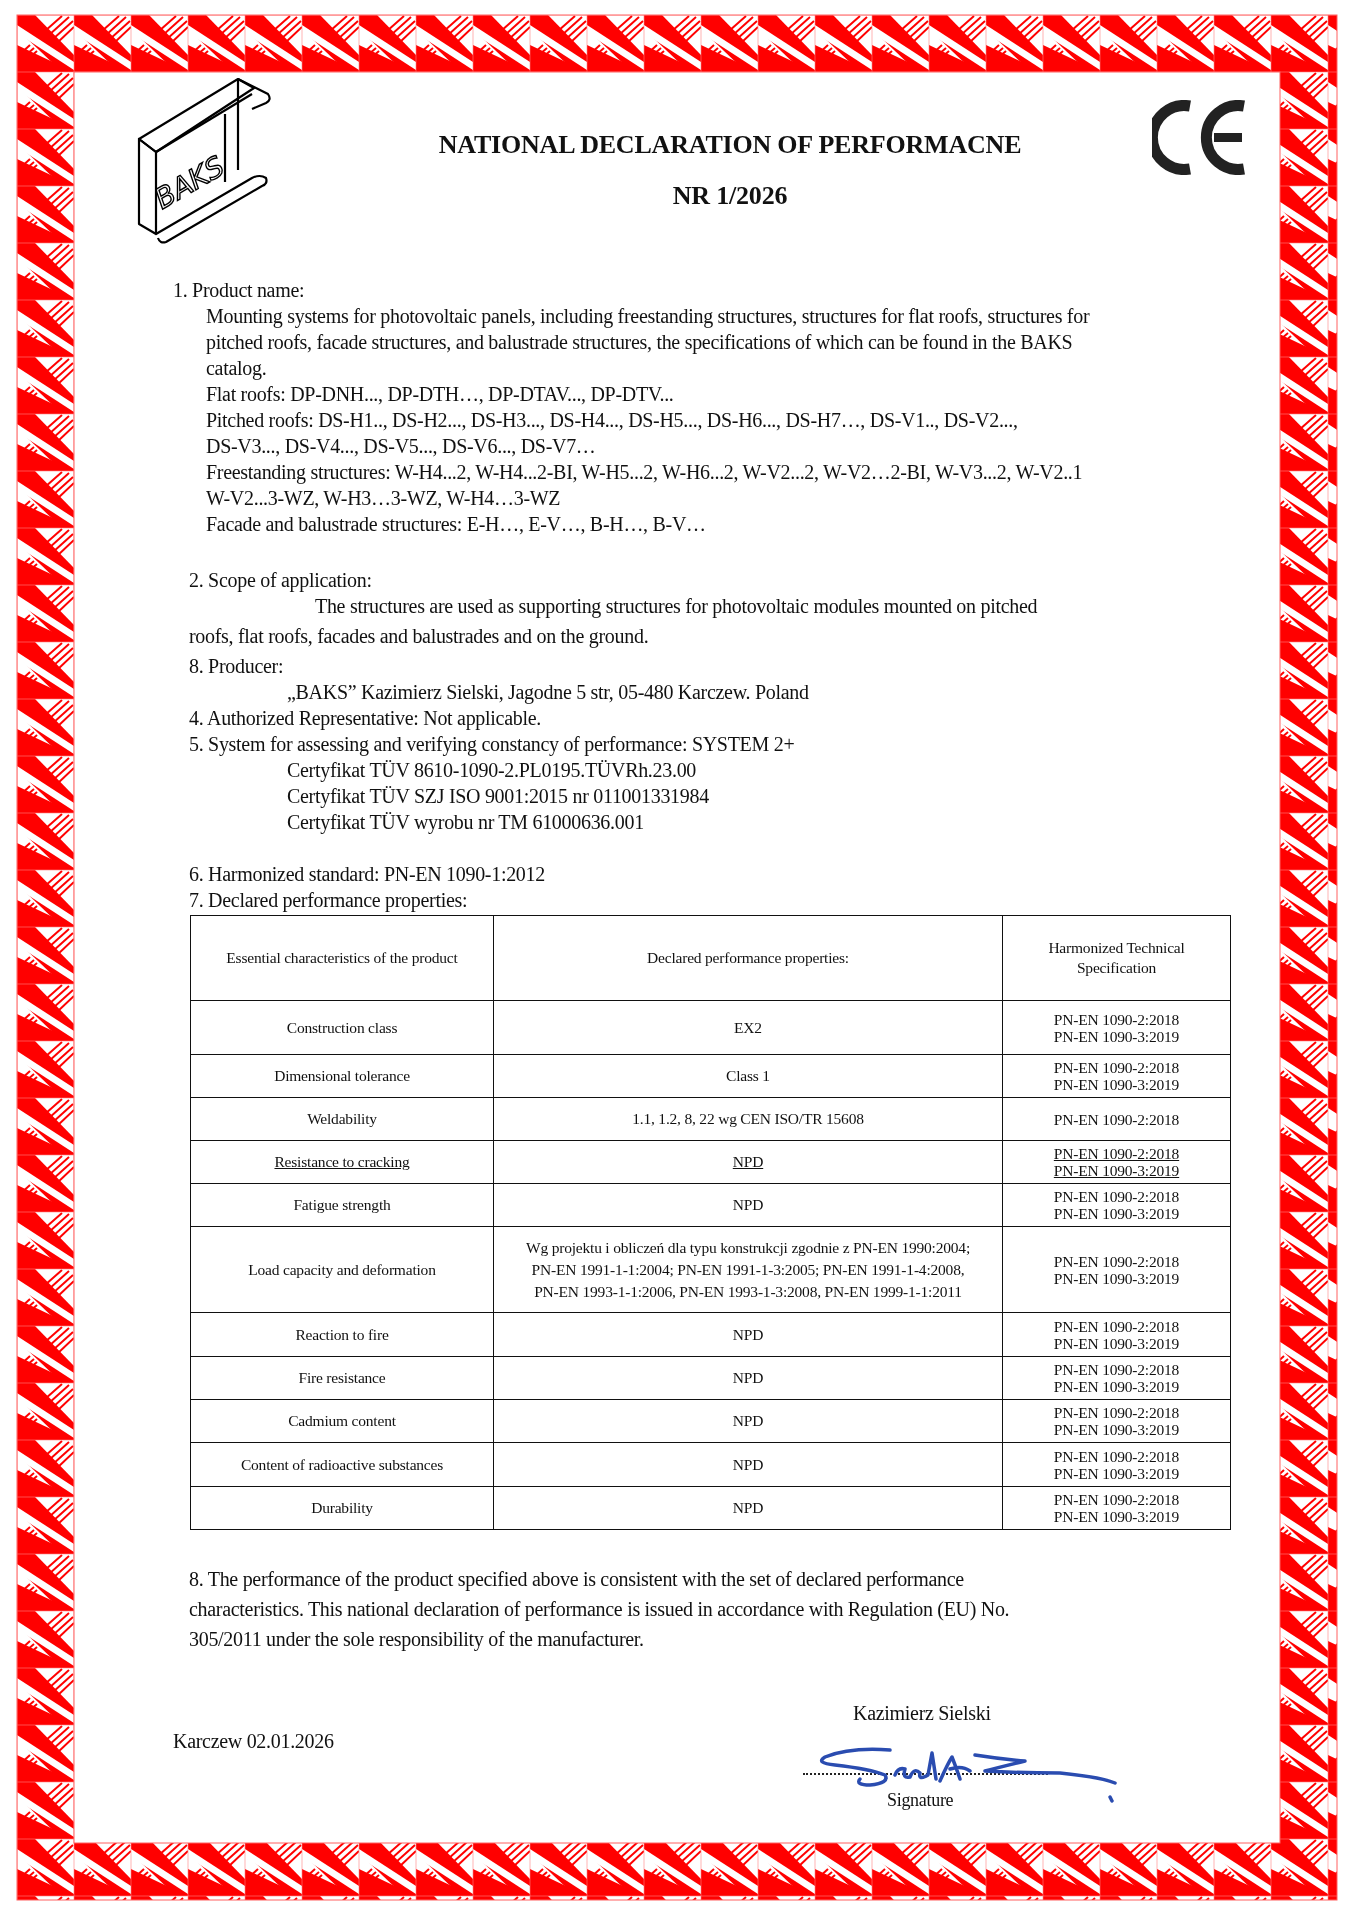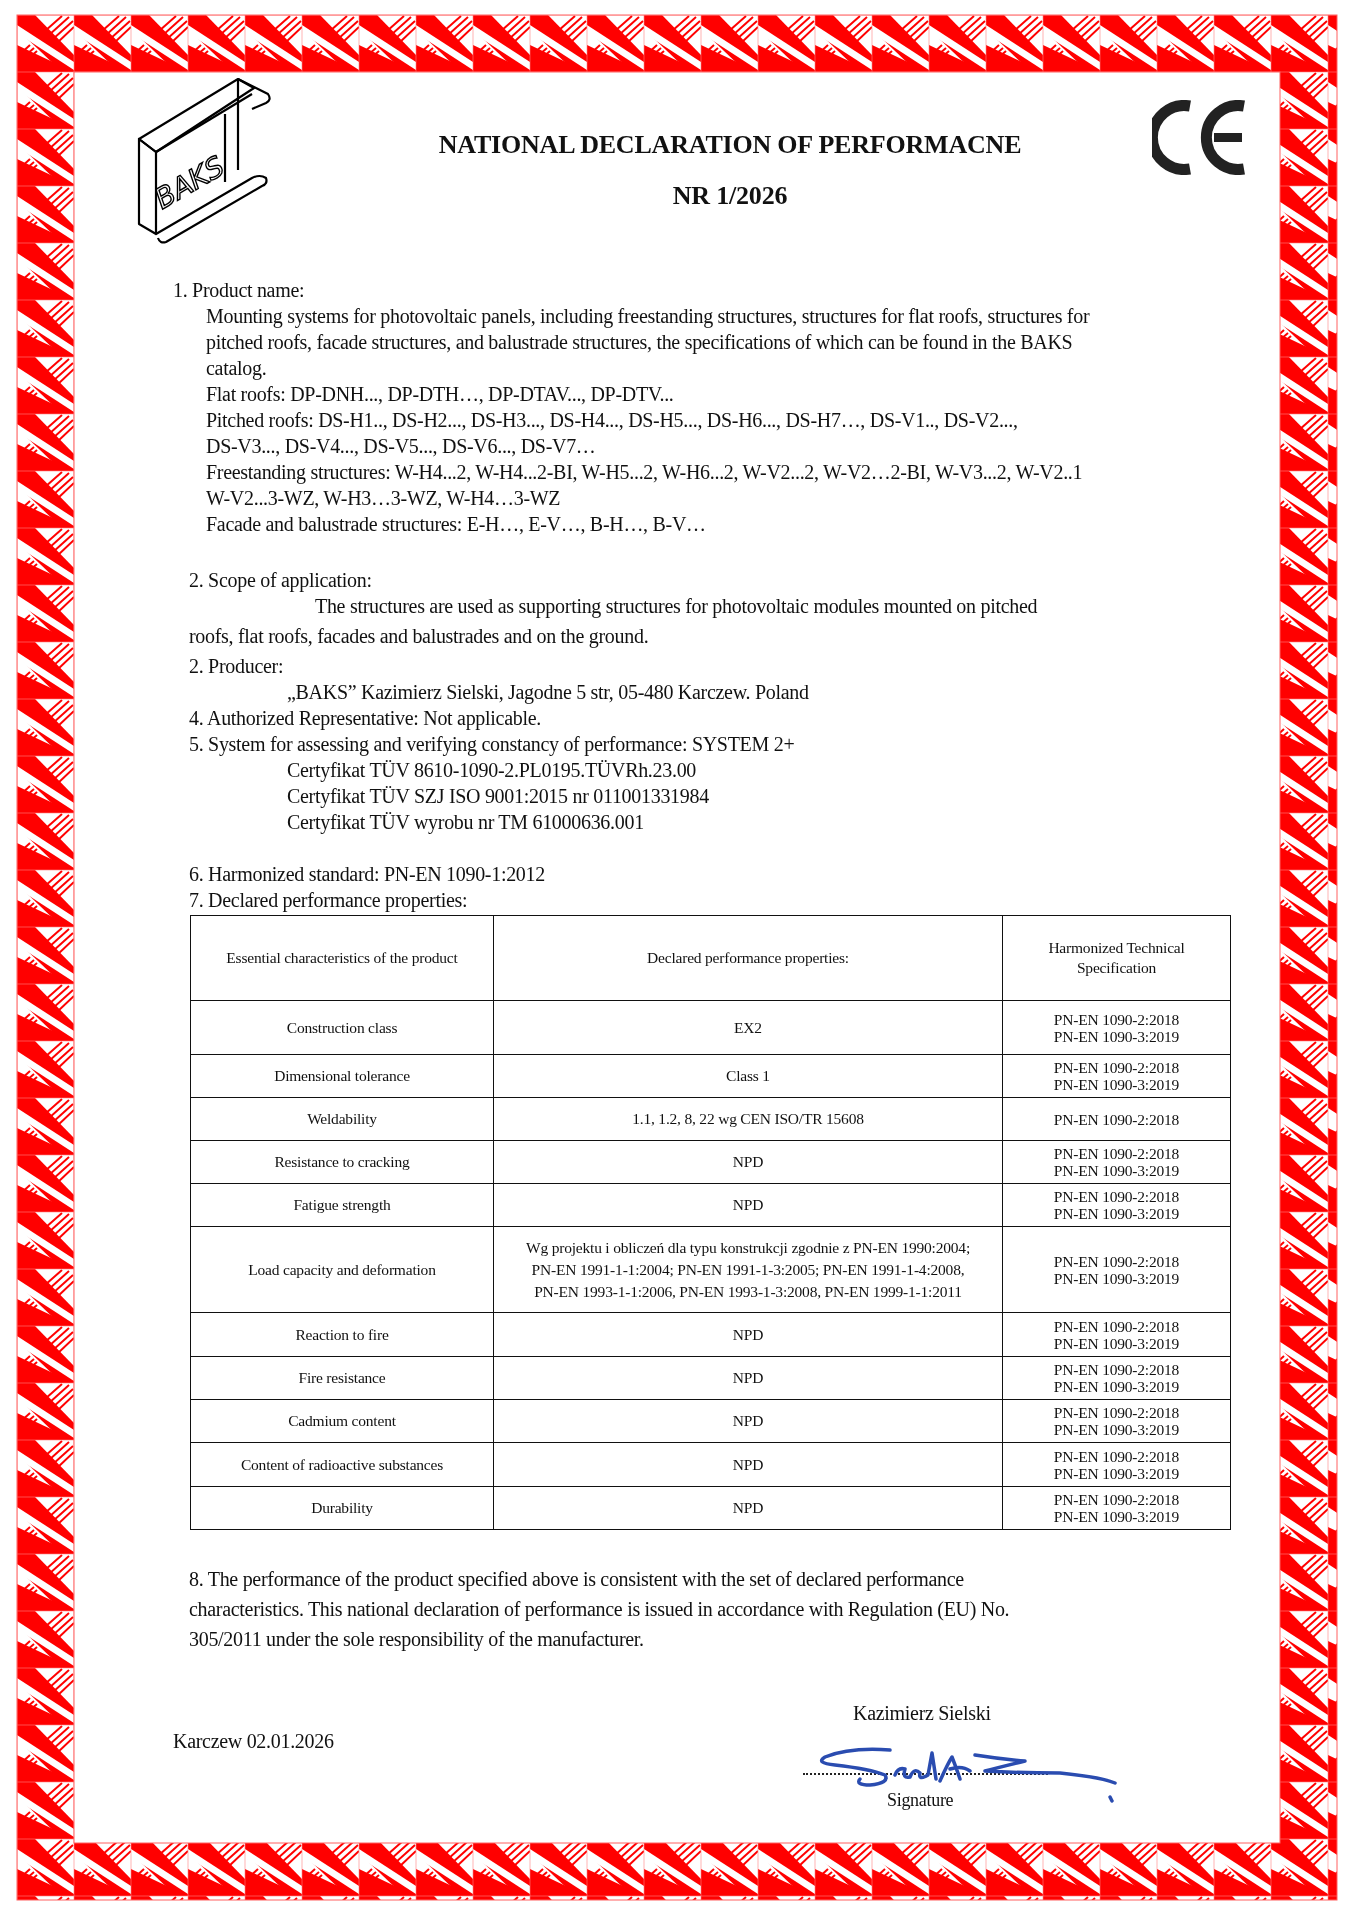--- a/index.html
+++ b/index.html
@@ -83,21 +83,21 @@
   <div class="txt">DS-V3...,  DS-V4..., DS-V5..., DS-V6..., DS-V7…</div>
   <div class="txt">Freestanding structures: W-H4...2, W-H4...2-BI, W-H5...2, W-H6...2, W-V2...2, W-V2…2-BI, W-V3...2, W-V2..1</div>
   <div class="txt">W-V2...3-WZ, W-H3…3-WZ, W-H4…3-WZ</div>
   <div class="txt">Facade and balustrade structures: E-H…, E-V…, B-H…, B-V…</div>
 </div>
 
 <div class="abs txt" style="left:189px;top:567px;">2. Scope of application:</div>
 <div class="abs txt" style="left:287px;top:593px;margin-left:28px;">The structures are used as supporting structures for photovoltaic modules mounted on pitched</div>
 <div class="abs txt" style="left:189px;top:623px;">roofs, flat roofs, facades and balustrades and on the ground.</div>
 
-<div class="abs txt" style="left:189px;top:653px;">2. Producer:</div>
+<div class="abs txt" style="left:189px;top:653px;">8. Producer:</div>
 <div class="abs txt" style="left:287px;top:679px;">„BAKS” Kazimierz Sielski, Jagodne 5 str, 05-480 Karczew. Poland</div>
 
 <div class="abs txt" style="left:189px;top:705px;">4. Authorized Representative: Not applicable.</div>
 
 <div class="abs txt" style="left:189px;top:731px;">5. System for assessing and verifying constancy of performance: SYSTEM 2+</div>
 <div class="abs" style="left:287px;top:757px;">
   <div class="txt">Certyfikat TÜV 8610-1090-2.PL0195.TÜVRh.23.00</div>
   <div class="txt">Certyfikat TÜV SZJ ISO 9001:2015 nr 011001331984</div>
   <div class="txt">Certyfikat TÜV wyrobu nr TM 61000636.001</div>
 </div>
@@ -135,21 +135,21 @@
           <div>PN-EN 1090-3:2019</div>
         </td>
       </tr>
       <tr style="height: 43px;">
         <td>Weldability</td>
         <td>1.1, 1.2, 8, 22 wg CEN ISO/TR 15608</td>
         <td style="line-height: 17px;">
           <div>PN-EN 1090-2:2018</div>
         </td>
       </tr>
-      <tr style="height: 43px;">
+      <tr style="height: 43px; text-decoration: underline;">
         <td>Resistance to cracking</td>
         <td>NPD</td>
         <td style="line-height: 17px;">
           <div>PN-EN 1090-2:2018</div>
           <div>PN-EN 1090-3:2019</div>
         </td>
       </tr>
       <tr style="height: 43px;">
         <td>Fatigue strength</td>
         <td>NPD</td>

